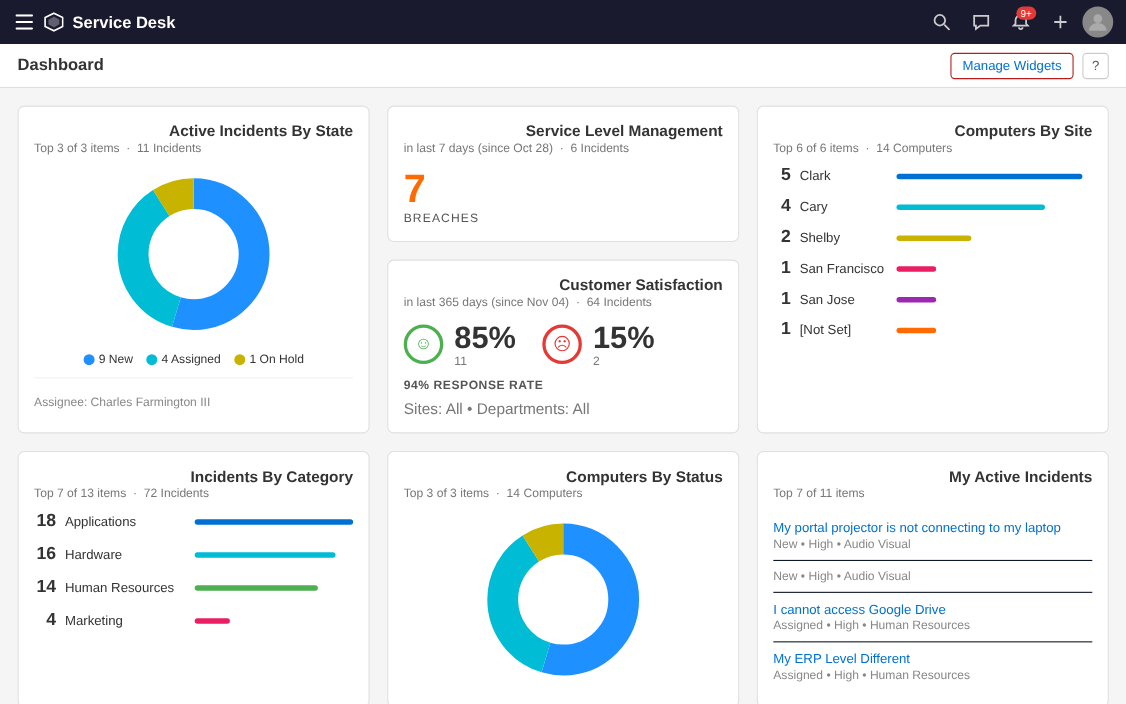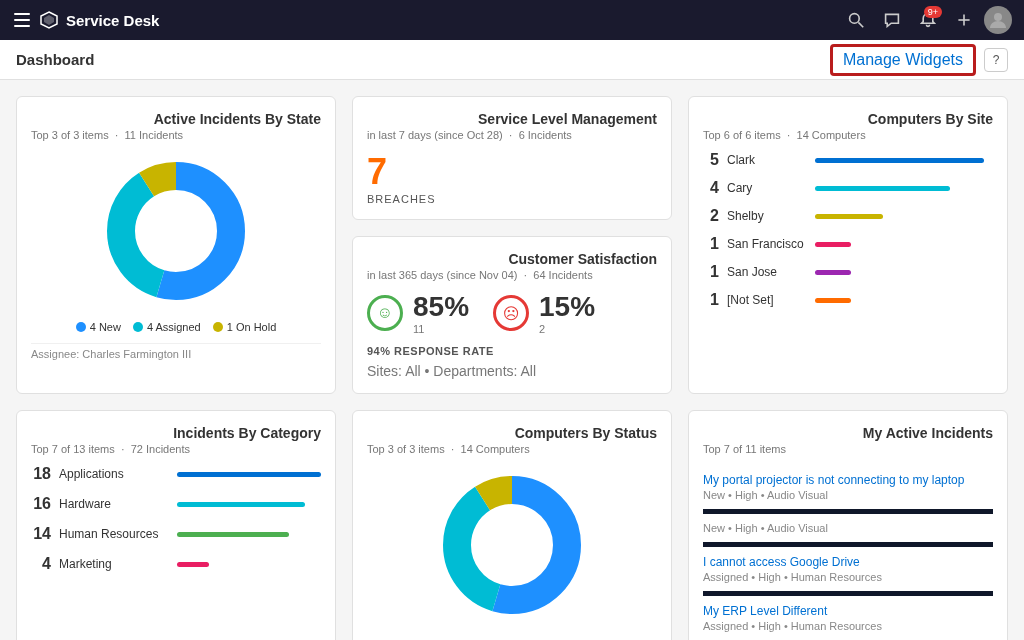--- a/index.html
+++ b/index.html
@@ -73,27 +73,27 @@
       height: 40px;
     }
     .page-title {
       font-weight: 700;
       font-size: 15px;
     }
     .subheader-actions {
       display: flex; gap: 8px; align-items: center;
     }
     .btn-manage {
-      border: 3px solid #b91c1c;
+      border: 1px solid #b91c1c;
       color: #0070d2;
       background: #fff;
       padding: 4px 10px;
       border-radius: 4px;
       cursor: pointer;
-      font-size: 16px;
+      font-size: 12px;
     }
     .btn-help {
       border: 1px solid #ccc;
       color: #555;
       background: #fff;
       width: 24px; height: 24px;
       border-radius: 4px;
       cursor: pointer;
       font-size: 12px;
       display: flex; align-items: center; justify-content: center;
@@ -144,21 +144,21 @@
       display: flex; align-items: center; gap: 4px; font-size: 11px;
     }
     .legend-dot {
       width: 10px; height: 10px; border-radius: 50%;
     }
     .card-footer {
       margin-top: 10px;
       font-size: 11px;
       color: #888;
       border-top: 1px solid #f0f0f0;
-      padding-top: 4px;
+      padding-top: 16px;
     }
 
     
     .slm-number {
       font-size: 36px;
       font-weight: 700;
       color: #ff6b00;
     }
     .slm-label {
       font-size: 11px;
@@ -253,21 +253,21 @@
     .cat-bar-container {
       flex: 1;
     }
     .cat-bar {
       height: 5px;
       border-radius: 3px;
     }
 
     
     .incident-item {
-      border-bottom: 5px solid #0f172a;
+      border-bottom: 1px solid #0f172a;
       padding: 8px 0;
     }
     .incident-item:last-child { border-bottom: none; }
     .incident-title {
       font-size: 12px;
       color: #0070d2;
       margin-bottom: 2px;
     }
     .incident-meta {
       font-size: 11px;
@@ -346,21 +346,21 @@
       <svg width="160" height="160" viewBox="0 0 160 160">
 
         <circle cx="80" cy="80" r="55" fill="none" stroke="#1e90ff" stroke-width="28" stroke-dasharray="188.4 345.4" stroke-dashoffset="0" transform="rotate(-90 80 80)"></circle>
         <circle cx="80" cy="80" r="55" fill="none" stroke="#00bcd4" stroke-width="28" stroke-dasharray="125.6 345.4" stroke-dashoffset="-188.4" transform="rotate(-90 80 80)"></circle>
         <circle cx="80" cy="80" r="55" fill="none" stroke="#c8b400" stroke-width="28" stroke-dasharray="31.4 345.4" stroke-dashoffset="-314" transform="rotate(-90 80 80)"></circle>
         <circle cx="80" cy="80" r="40" fill="white"></circle>
       </svg>
       <div class="donut-legend">
         <div class="legend-item">
           <div class="legend-dot" style="background:#1e90ff"></div>
-          <span>4 New</span>
+          <span>9 New</span>
         </div>
         <div class="legend-item">
           <div class="legend-dot" style="background:#00bcd4"></div>
           <span>4 Assigned</span>
         </div>
         <div class="legend-item">
           <div class="legend-dot" style="background:#c8b400"></div>
           <span>1 On Hold</span>
         </div>
       </div>

